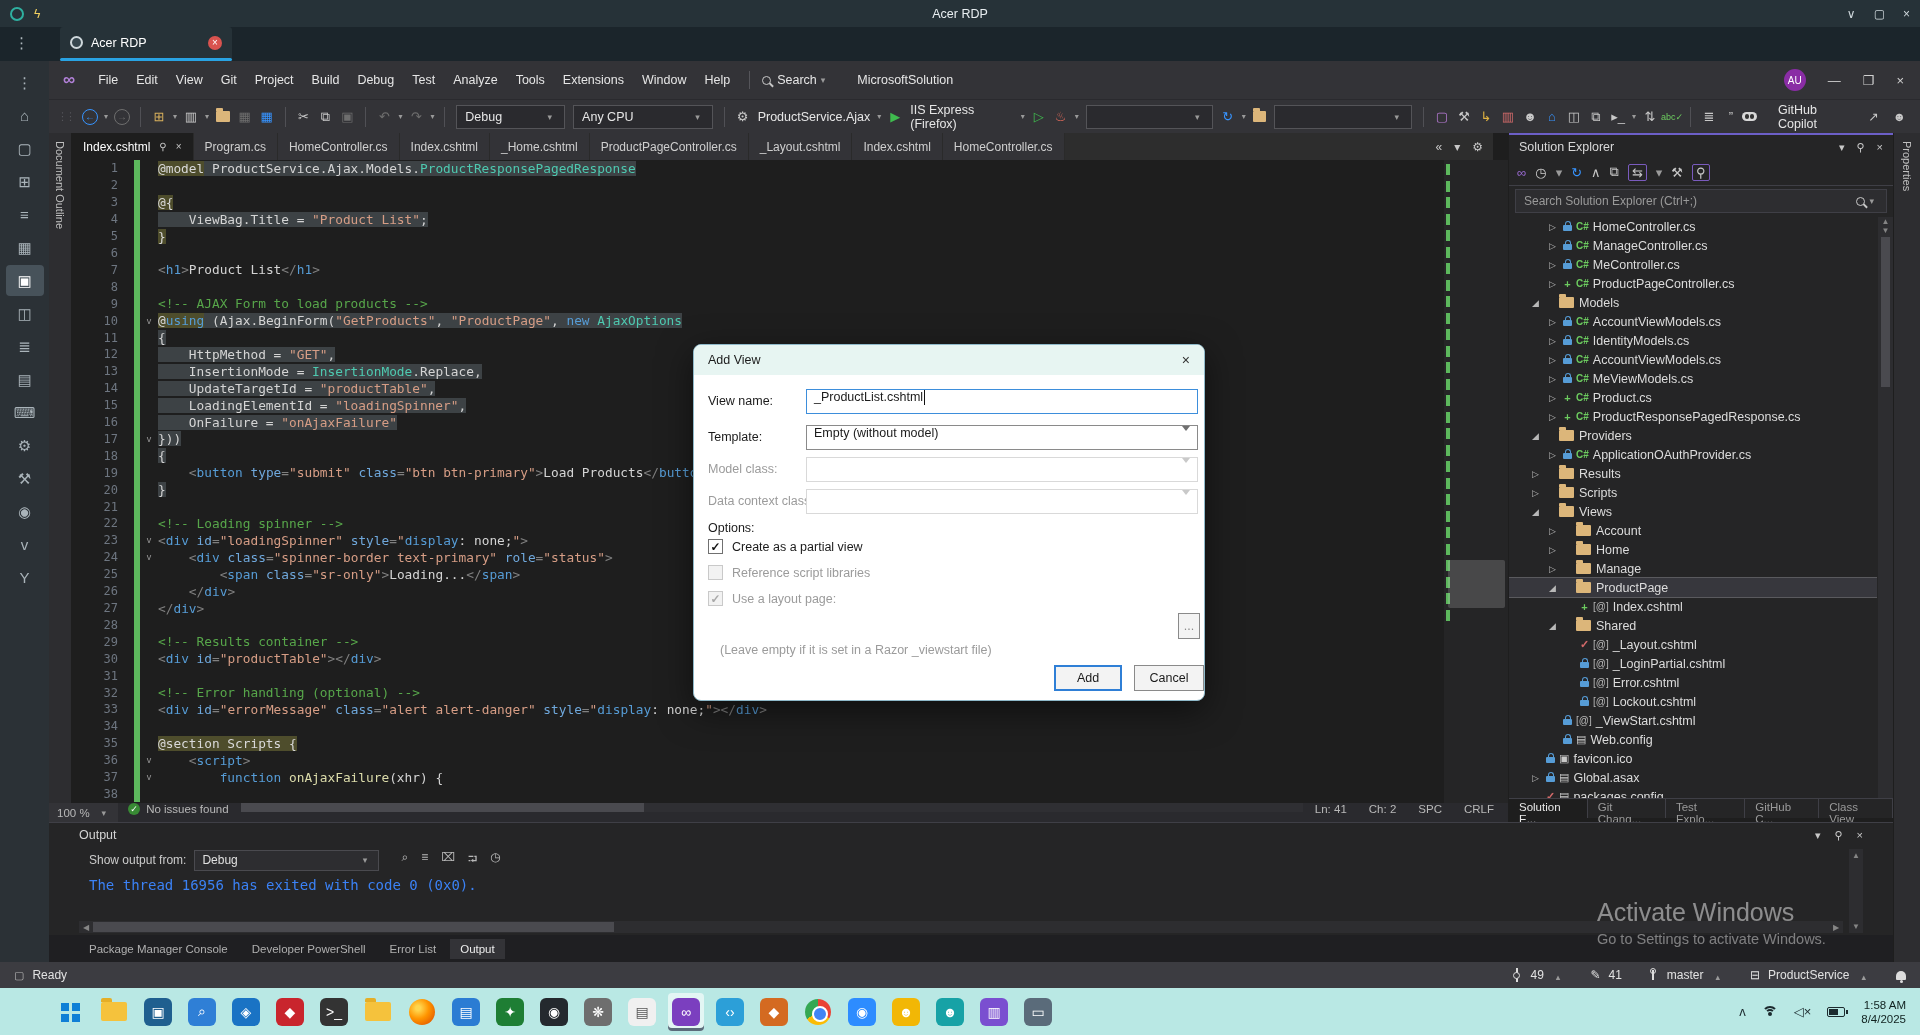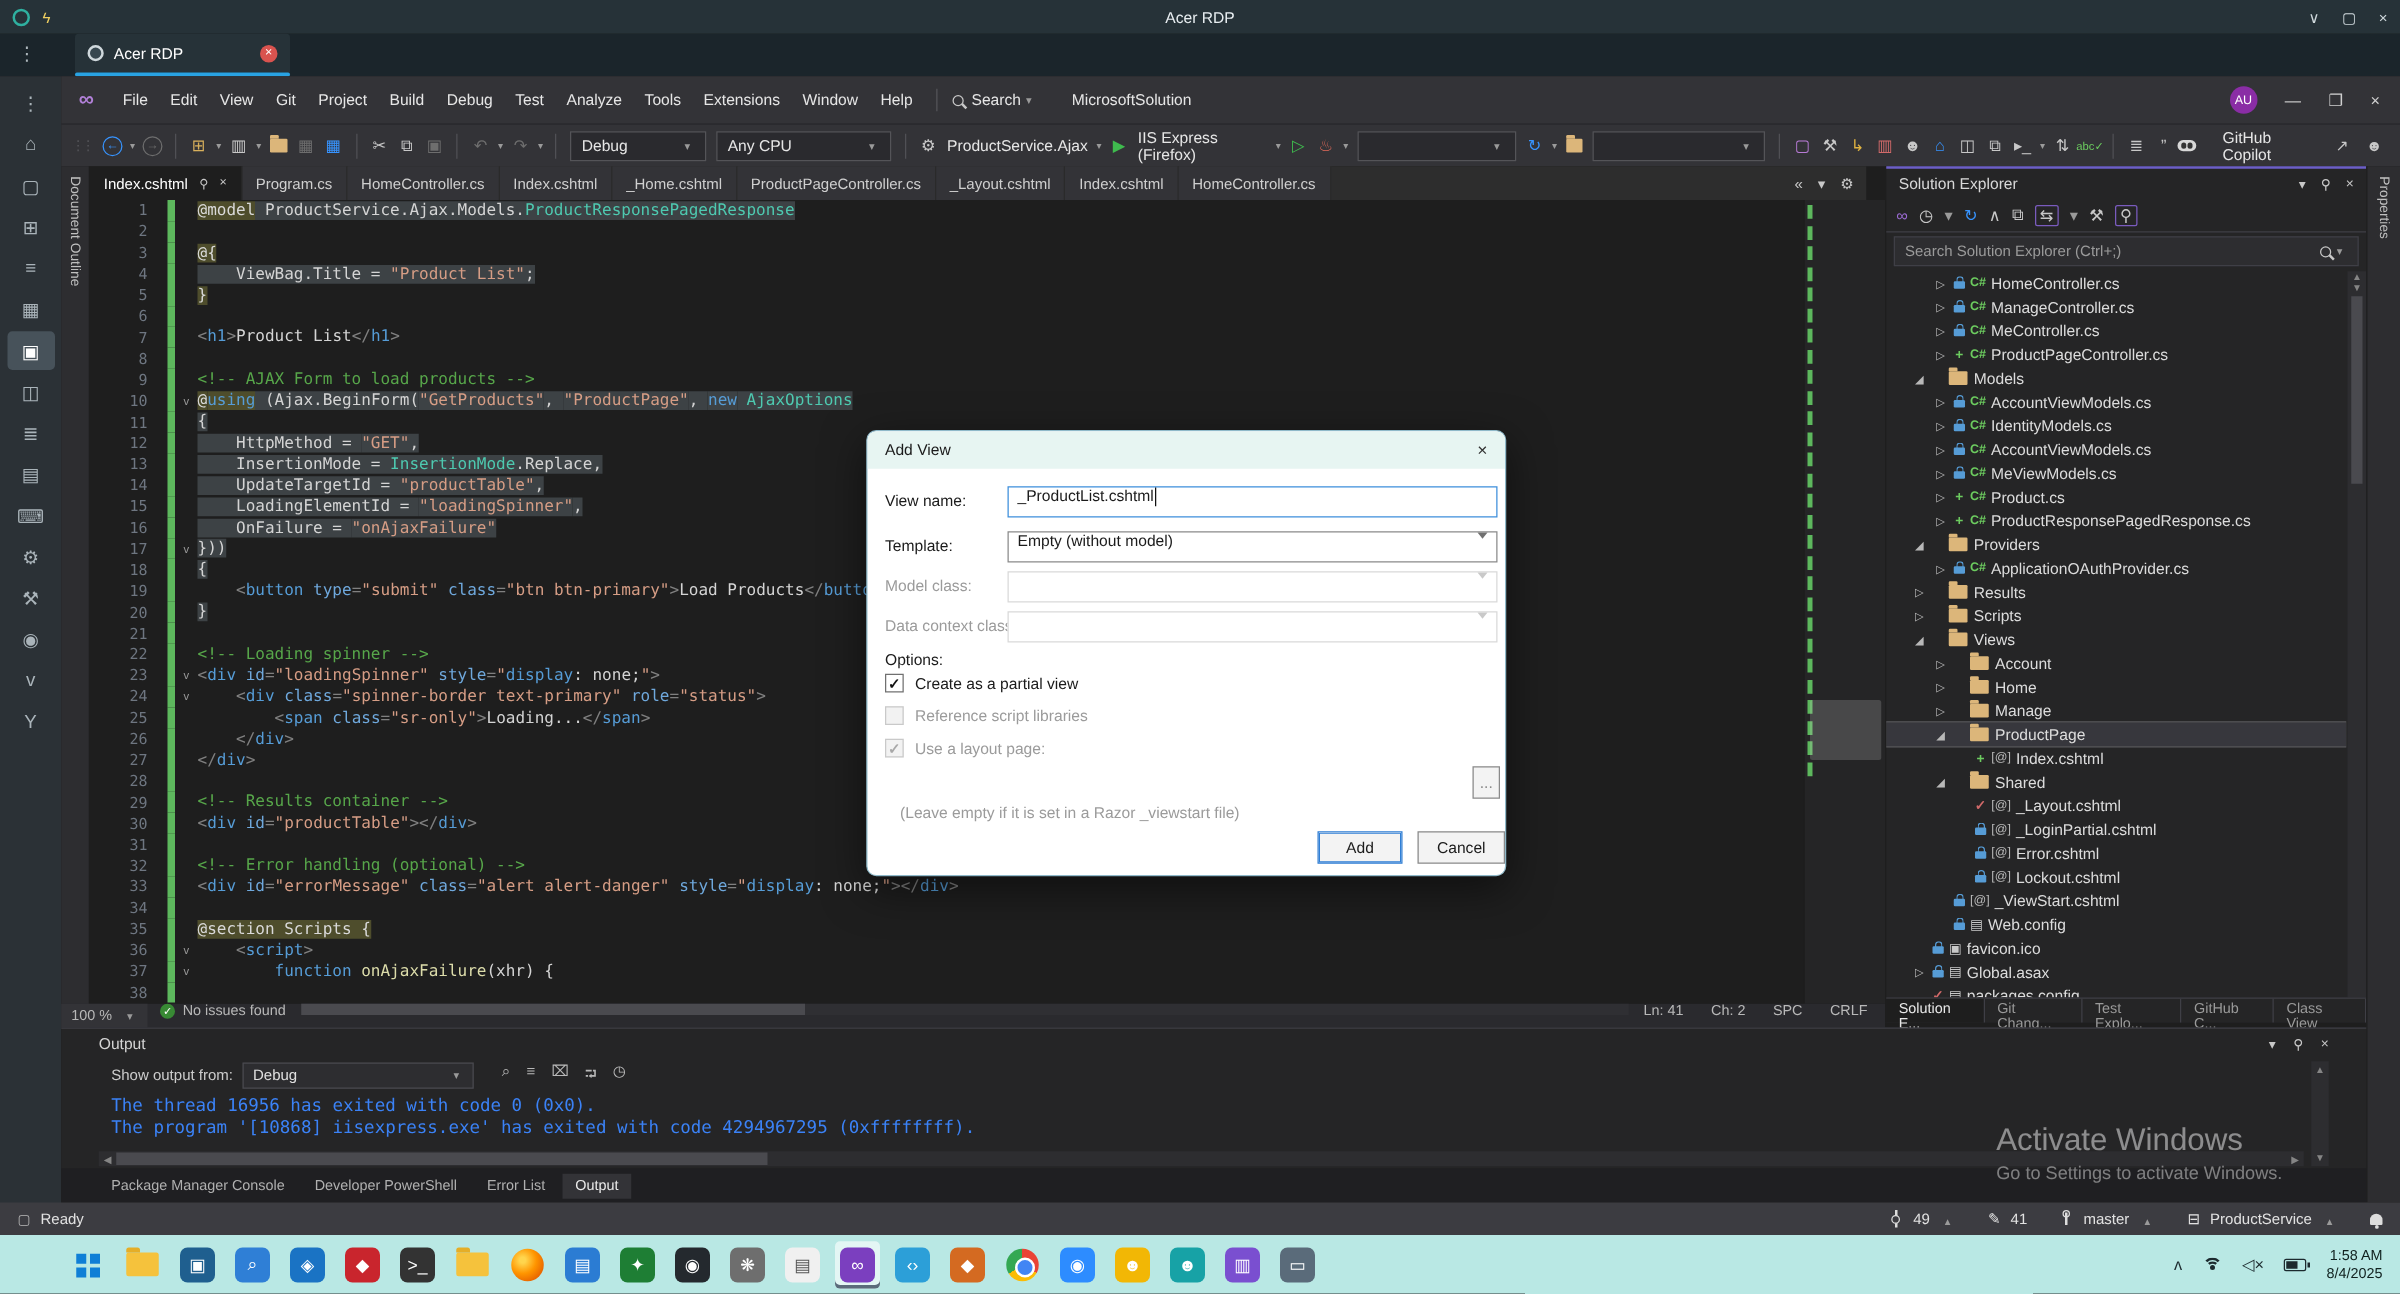--- a/index.html
+++ b/index.html
@@ -945,21 +945,20 @@
       <span class="oicons" id="out-icons">
           <span>⌕</span>
           <span>≡</span>
           <span>⌧</span>
           <span>⮒</span>
           <span>◷</span>
         </span>
     </div>
     <div id="out-body">
         <div>The thread 16956 has exited with code 0 (0x0).</div>
-        <div>The program '[10868] iisexpress.exe' has exited with code 4294967295 (0xffffffff).</div>
       </div>
     <div id="out-hscroll">
       <span class="arrow">◀</span>
         <span class="track">
           <span class="thumb"></span>
         </span>
         <span class="arrow">▶</span>
     </div>
     <div id="out-vscroll">
       <div style="top:2px">▲</div>

